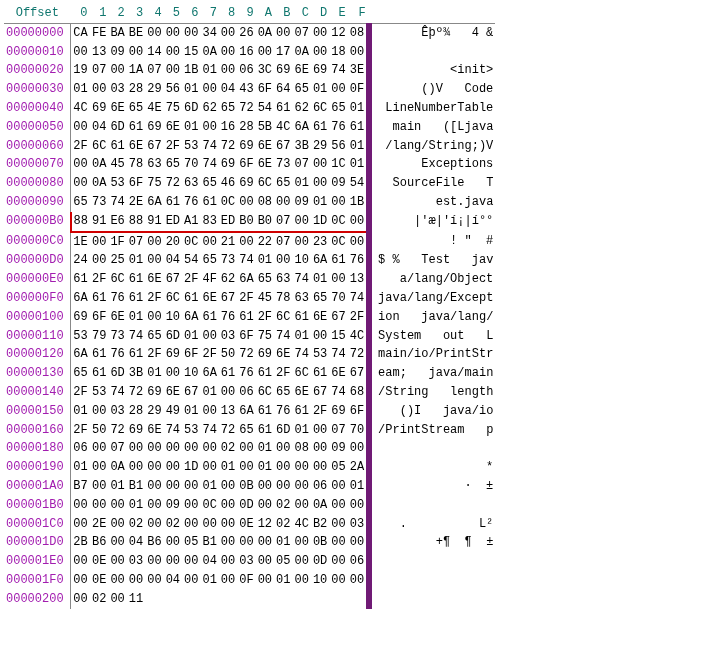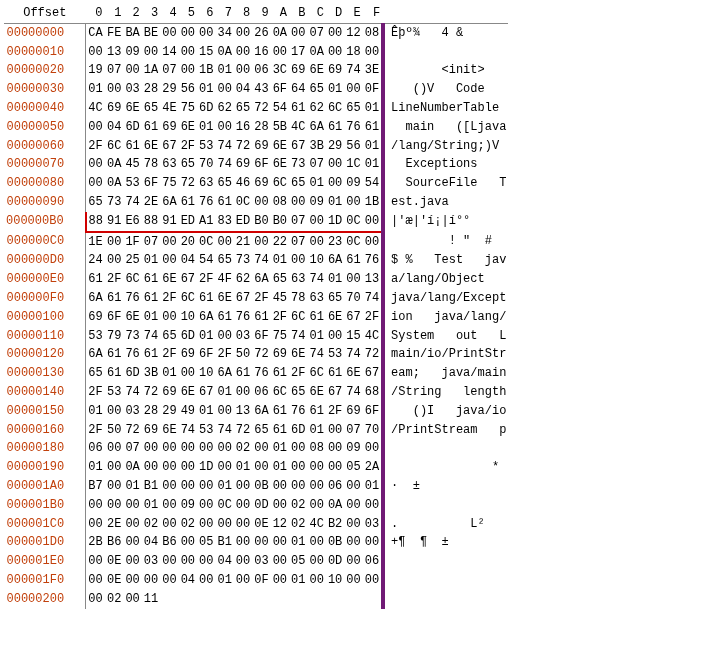--- a/index.html
+++ b/index.html
@@ -1,21 +1,21 @@
 <!DOCTYPE html>
 <html><head>
 <meta charset="utf-8">
 <style>
 body{margin:0;font:12px/1.4 "Courier New",monospace;background:#fff;color:#000;padding:4px}
 table{border-collapse:collapse}
 th,td{padding:1px 2px;text-align:center;font-weight:normal;white-space:pre}
-th{color:#000000;border-bottom:1px solid #888}
-td.off{color:#c2410c;border-right:1px solid #888;text-align:right;padding-right:21px}
+th{color:#0f766e;border-bottom:1px solid #888}
+td.off{color:#a21caf;border-right:1px solid #888;text-align:left;padding-right:6px}
 td.hx{color:#000}
-td.asc{text-align:left;border-left:4px solid #701a75;padding-left:6px}
+td.asc{text-align:right;border-left:6px solid #701a75;padding-left:6px}
 td.sep{border-right:1px solid #888}
 .hl-top td.hx{border-top:2px solid #D00000}
 .hl-bot td.hx{border-bottom:2px solid #D00000}
 .hl-left{border-left:2px solid #D00000}
 </style>
 </head>
 <body>
 
 <table>
   <thead>

